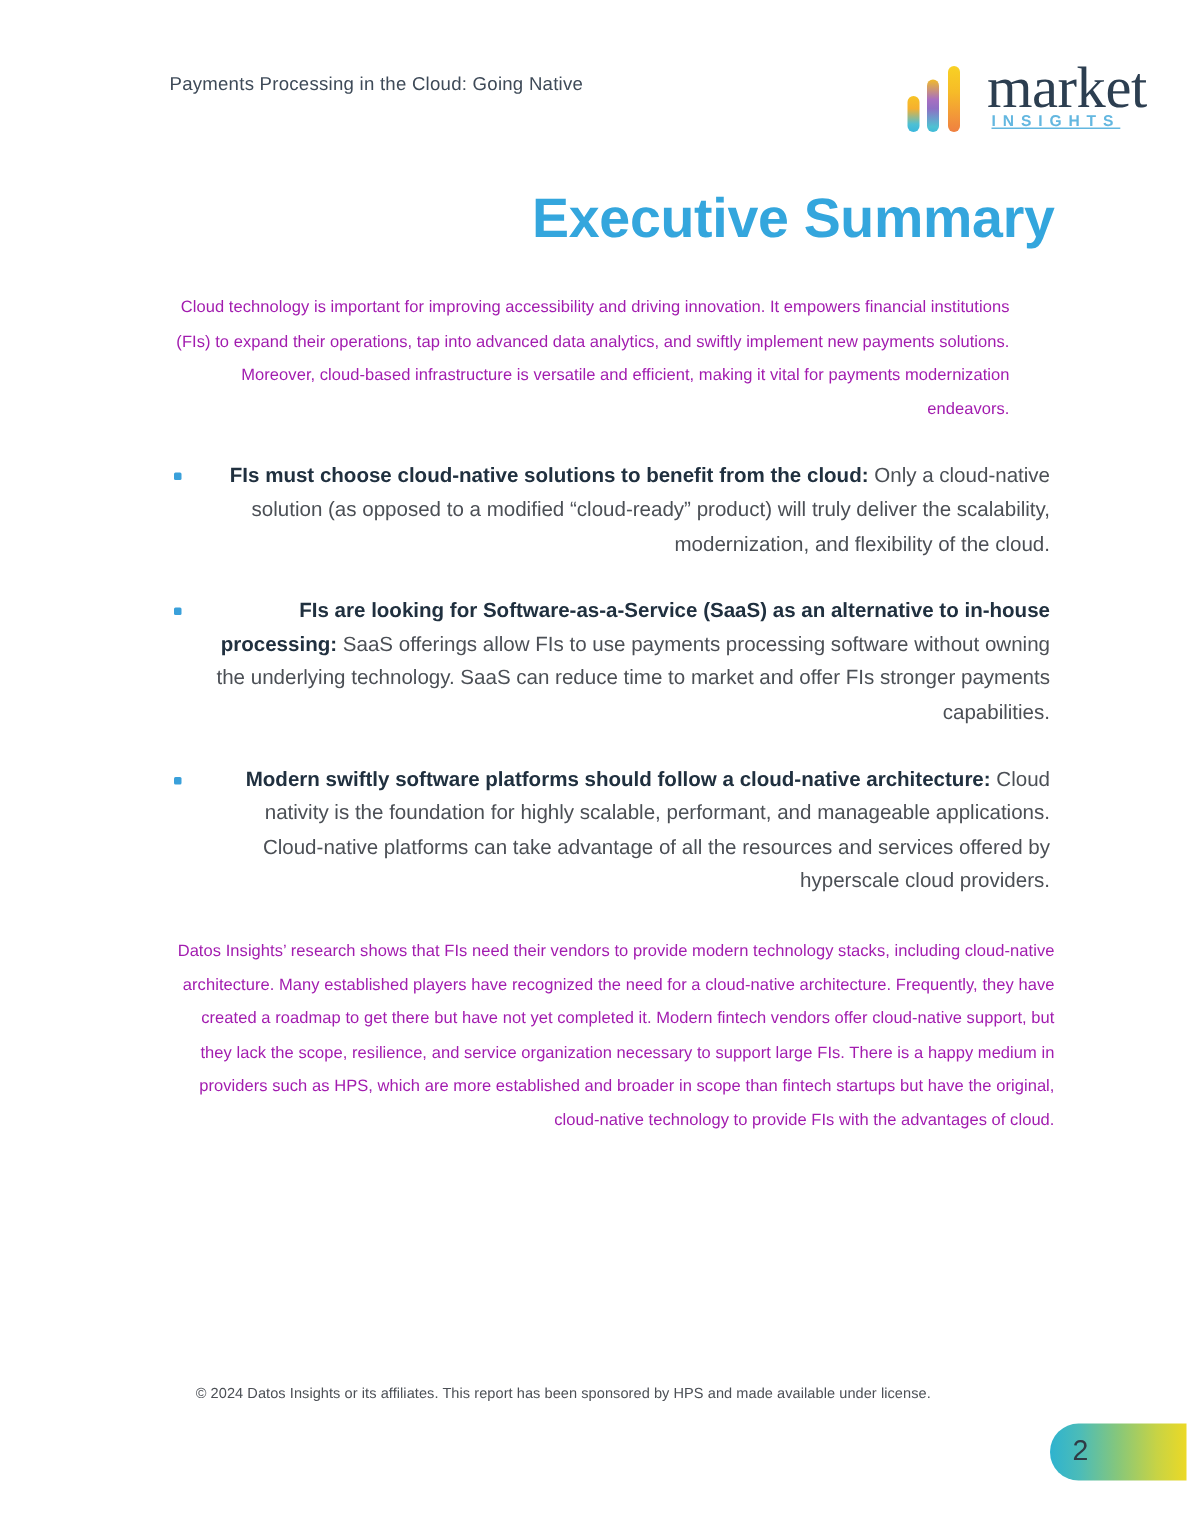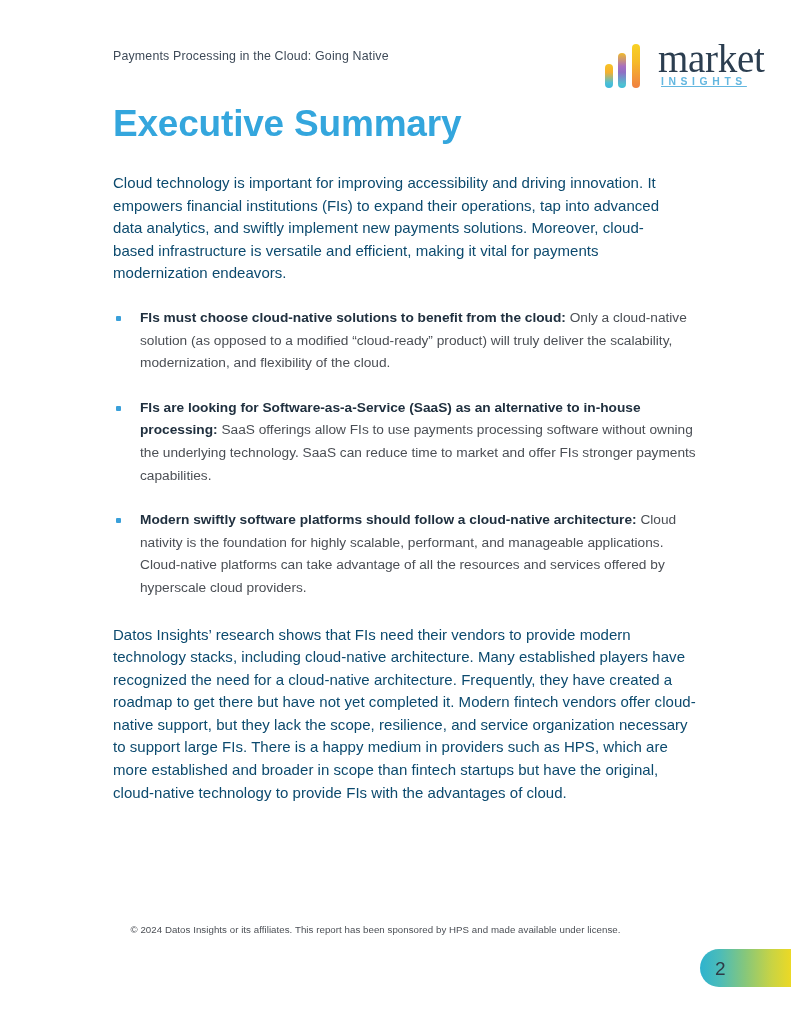--- a/index.html
+++ b/index.html
@@ -92,38 +92,39 @@
     letter-spacing: 4.6px;
     color: #63b7e0;
     font-weight: 600;
     text-decoration: underline;
   }
 
   
   .content {
     position: absolute;
     left: 113px;
-    top: 102px;
+    top: 124px;
     width: 590px;
+    text-align: right;
   }
 
   h1.doc-title {
     margin: 0 0 26px 0;
     font-size: 37px;
     line-height: 44px;
     font-weight: bold;
     color: #34a6dd;
     letter-spacing: -0.2px;
   }
 
   p.para {
     margin: 0 0 22px 0;
-    font-size: 15px;
+    font-size: 11px;
     line-height: 22.6px;
-    color: #0c4a6e;
+    color: #a21caf;
     letter-spacing: 0.04px;
   }
   p.para.narrow { width: 560px; }
   p.para.last { margin-bottom: 0; }
 
   ul.findings {
     list-style: none;
     margin: 6px 0 24px 0;
     padding: 0;
   }

